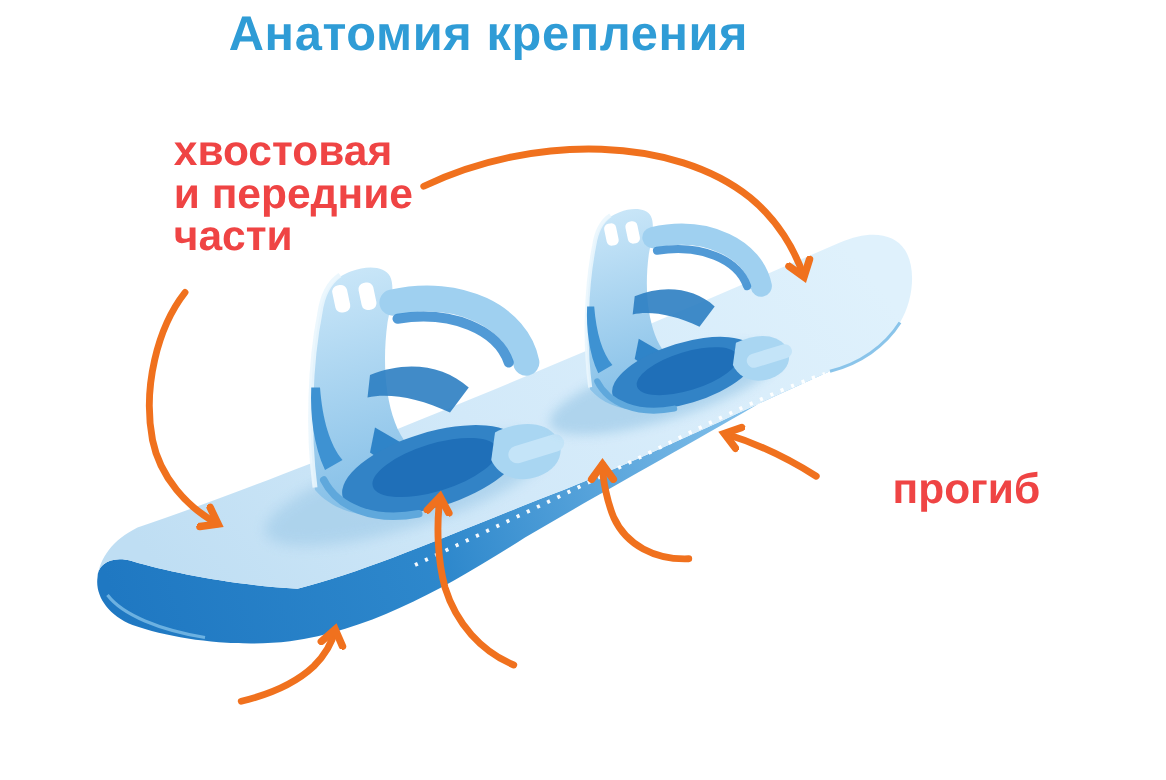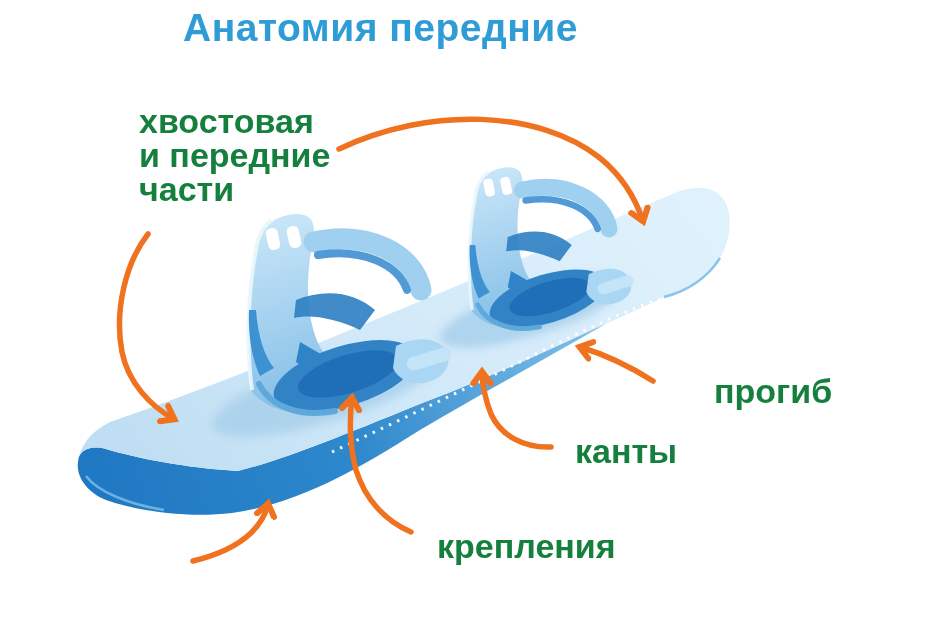--- a/index.html
+++ b/index.html
@@ -6,21 +6,21 @@
   .canvas{
     position:relative;
     width:933px;height:624px;
     background:#ffffff;
     overflow:hidden;
     font-family:"Liberation Sans","DejaVu Sans",sans-serif;
   }
   .illustration{position:absolute;left:0;top:0;width:933px;height:624px;}
   .lbl{
     position:absolute;
-    color:#15803d;
+    color:#ef4444;
     font-weight:700;
     font-size:34px;
     line-height:34px;
     letter-spacing:0px;
     white-space:pre-line;
   }
   .title{
     position:absolute;
     left:183px;top:8px;
     color:#2F9CD6;
@@ -141,20 +141,18 @@
     <g fill="none" stroke="#F0711E" stroke-width="5.5" stroke-linecap="round">
       <path marker-end="url(#ah)" d="M 339 149 C 430 106 540 110 600 158 C 622 176 636 200 643 221"></path>
       <path marker-end="url(#ah)" d="M 148 234 C 126 262 114 310 122 352 C 128 382 150 406 174 419"></path>
       <path marker-end="url(#ah)" d="M 653 381 C 634 369 610 356 580 347"></path>
       <path marker-end="url(#ah)" d="M 551 447 C 524 448 501 436 491 414 C 486 402 482 384 482 372"></path>
       <path marker-end="url(#ah)" d="M 411 532 C 385 521 365 499 356 470 C 350 448 349 420 352 398"></path>
       <path marker-end="url(#ah)" d="M 193 561 C 214 556 236 547 251 533 C 260 524 266 513 268 504"></path>
     </g>
   </svg>
 
-  <div class="title">Анатомия передние</div>
+  <div class="title">Анатомия крепления</div>
   <div class="lbl lbl-tailnose">хвостовая
 и передние
 части</div>
   <div class="lbl lbl-camber">прогиб</div>
-  <div class="lbl lbl-edges">канты</div>
-  <div class="lbl lbl-bindings">крепления</div>
 </div>
 
 </body></html>

